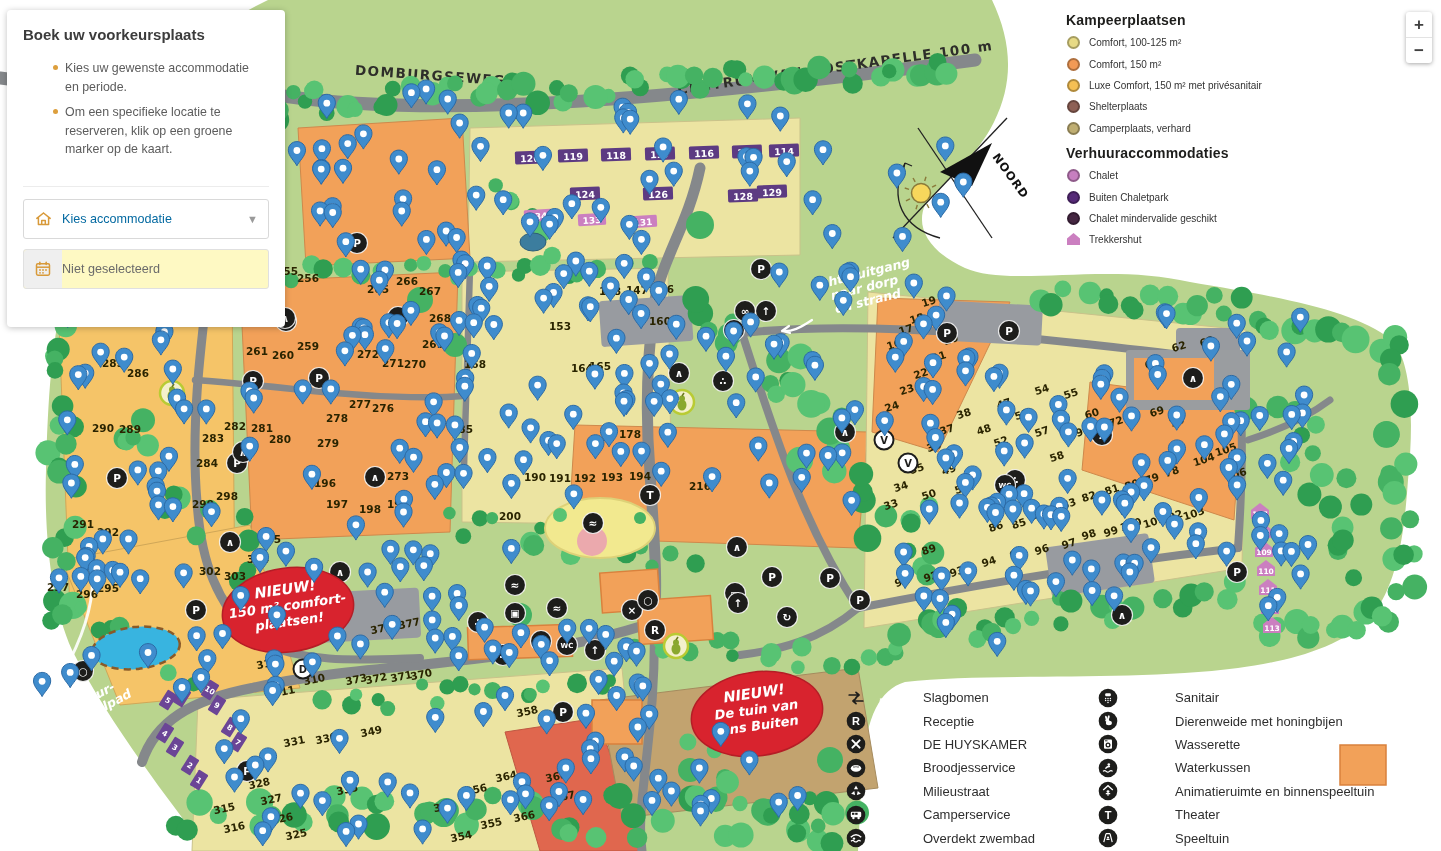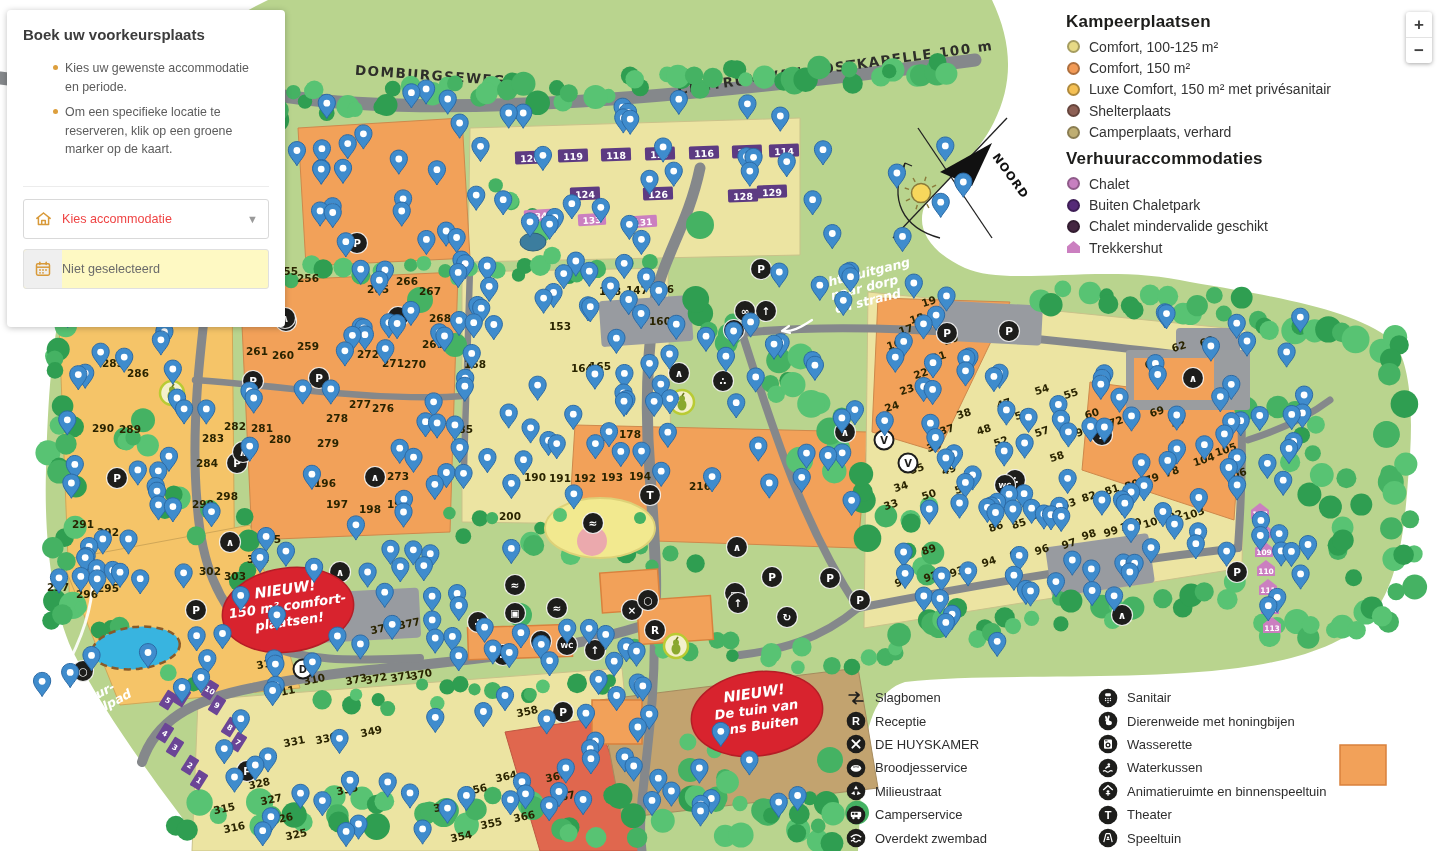--- a/index.html
+++ b/index.html
@@ -12,37 +12,37 @@
   .panel-title{font-size:15px;font-weight:700;color:#3c3c3c;margin:2px 0 10px;}
   .panel ul{list-style:none;margin:16px;padding:0 0 4px 14px;}
   .panel li{position:relative;font-size:12.4px;color:#5c5c5c;line-height:1.5;padding-left:12px;margin-bottom:7px;}
   .panel li:before{content:"";position:absolute;left:0;top:6px;width:5px;height:5px;border-radius:50%;background:#dd9f3c;}
   .panel-divider{height:1px;background:#ececec;margin:10px 0 12px;}
   .sel-row{display:flex;align-items:center;border:1px solid #d9d9d9;border-radius:3px;height:38px;
            margin-bottom:10px;background:#fff;cursor:pointer;}
   .sel-row.gray{background:#fef9c3;border-color:#e0e0e0;}
   .sel-icon{width:38px;display:flex;align-items:center;justify-content:center;color:#d89a3a;flex:0 0 38px;}
   .sel-row.gray .sel-icon{background:#efefef;height:100%;border-radius:3px 0 0 3px;}
-  .sel-text{flex:1;font-size:12.6px;color:#ef4444;}
+  .sel-text{flex:1;font-size:12.6px;color:#0369a1;}
   .sel-row.gray .sel-text{color:#6a6a6a;}
   .sel-caret{color:#9a9a9a;font-size:11px;padding-right:10px;}
   
   .legend-top{position:absolute;left:1066px;top:12px;width:372px;z-index:20;color:#262626;}
-  .lg-title{font-size:17px;font-weight:700;margin:0 0 4px;color:#1d1d1b;
+  .lg-title{font-size:14px;font-weight:700;margin:0 0 4px;color:#1d1d1b;
             font-family:"Liberation Sans",sans-serif;letter-spacing:.2px;}
-  .lg-row{display:flex;align-items:center;height:21.4px;font-size:14px;color:#333;}
+  .lg-row{display:flex;align-items:center;height:21.4px;font-size:10px;color:#333;}
   .lg-sym{width:15px;height:15px;margin-right:8px;flex:0 0 15px;display:flex;align-items:center;justify-content:center;}
   .lg-dot{width:13px;height:13px;border-radius:50%;border:2px solid rgba(0,0,0,.35);box-sizing:border-box;}
   .verhuur-cols{display:flex;}
   .verhuur-cols .vcol1{width:206px;}
   
   .legend-bottom{position:absolute;left:846px;top:686px;z-index:20;display:flex;}
   .fac-col{width:252px;}
   .fac-col.c2{width:346px;margin-left:0;}
-  .fac-row{display:flex;align-items:center;height:23.4px;font-size:13px;color:#2e2e2e;}
+  .fac-row{display:flex;align-items:center;height:23.4px;font-size:13px;color:#2e2e2e;gap:48px;}
   .fac-ic{width:20px;height:20px;margin-right:9px;flex:0 0 20px;}
   
   .zoomctl{position:absolute;right:9px;top:12px;width:26px;background:#fff;border-radius:3px;
            box-shadow:0 1px 4px rgba(0,0,0,.35);z-index:40;overflow:hidden;}
   .zoombtn{width:26px;height:25px;display:flex;align-items:center;justify-content:center;
            font-size:17px;font-weight:700;color:#404040;cursor:pointer;user-select:none;}
   .zoombtn:first-child{border-bottom:1px solid #e3e3e3;}
 </style>
 </head>
 <body>

